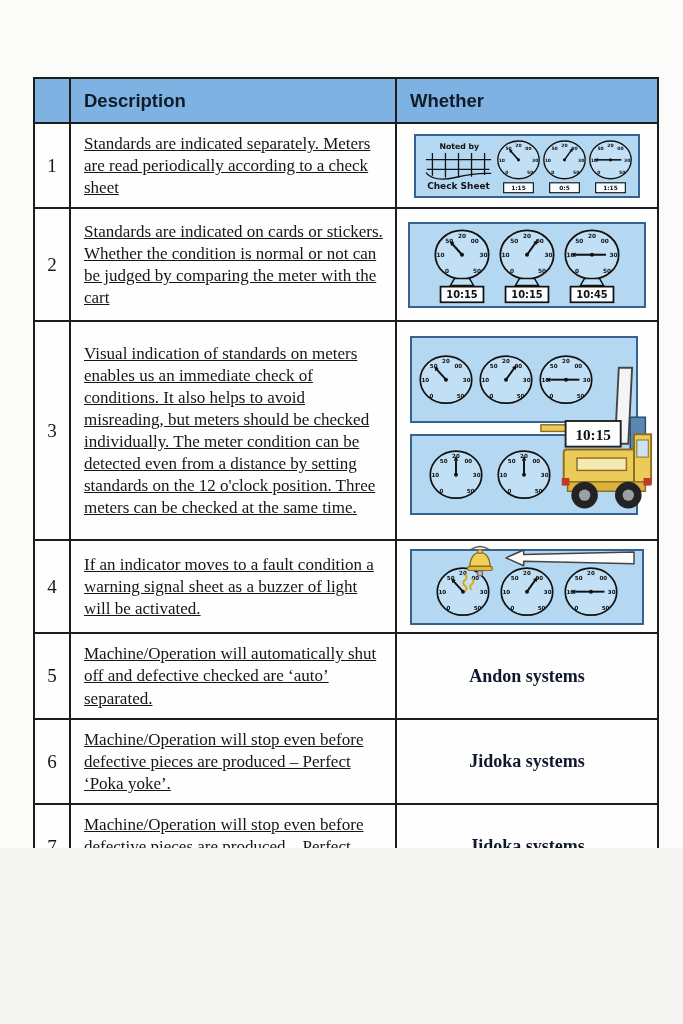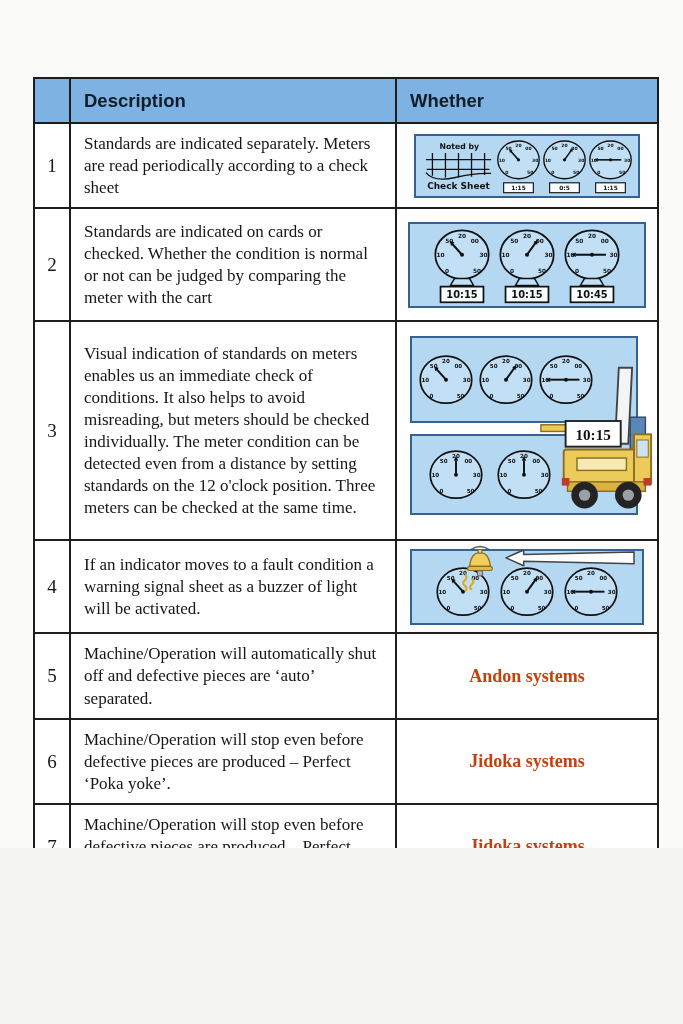--- a/index.html
+++ b/index.html
@@ -10,24 +10,24 @@
          grid-template-columns:34px 326px 1fr;
          grid-template-rows:43px 85px 113px 219px 93px 86px 85px 85px;}
   .trow{display:contents;}
   .cell{box-sizing:border-box;min-width:0;min-height:0;}
   .bl{border-left:2px solid #1d1d1d;}
   .bt{border-top:2px solid #1d1d1d;}
   .hcell{background:#7db2e2;display:flex;align-items:center;
          font-family:"Liberation Sans",sans-serif;font-weight:700;font-size:18.5px;color:#101c28;}
   .hcell.pad{padding-left:13px;}
   .numcell{display:flex;align-items:center;justify-content:center;font-size:19px;color:#161616;}
-  .desccell{padding:9px 10px 8px 13px;font-size:17px;line-height:1.3;color:#161616;display:flex;align-items:center;}
+  .desccell{padding:9px 10px 8px 13px;font-size:17px;line-height:1.3;color:#161616;display:flex;align-items:center;text-decoration:underline;}
   .desccell p{margin:0;}
   .excell{display:flex;align-items:center;justify-content:center;position:relative;}
-  .extext{font-weight:700;font-size:18px;color:#c2410c;text-align:left;}
+  .extext{font-weight:700;font-size:18px;color:#0f172a;text-align:left;}
   .panel{background:#b5d8f2;border:2px solid #35628f;box-sizing:border-box;}
   .gauges{display:flex;align-items:center;justify-content:center;}
   svg text{font-family:"DejaVu Sans",sans-serif;}
   svg .seriftext{font-family:"Liberation Serif",serif;}
   
   .p1{width:226px;height:64px;display:flex;align-items:center;justify-content:center;padding:2px 5px;}
   .p1 .gauges{gap:1px;}
   
   .p2{width:238px;height:86px;display:flex;align-items:center;justify-content:center;gap:7px;}
   
@@ -118,21 +118,21 @@
                 <text x="50" y="120" font-size="13" font-weight="bold" text-anchor="middle" fill="#111111">1:15</text>
               </svg>
             </div>
         </div>
       </div>
     </div>
 
     <div class="trow">
       <div class="cell numcell bt">2</div>
       <div class="cell desccell bl bt">
-        <p>Standards are indicated on cards or checked. Whether the condition is normal or not can be judged by comparing the meter with the cart</p>
+        <p>Standards are indicated on cards or stickers. Whether the condition is normal or not can be judged by comparing the meter with the cart</p>
       </div>
       <div class="cell excell bl bt">
         <div class="panel p2 gauges">
             <svg viewBox="0 0 100 140" style="width: 58px;">
               <ellipse cx="50" cy="53" rx="46" ry="42" fill="#c2e0f5" stroke="#111111" stroke-width="3"></ellipse>
               <text x="50" y="24" font-size="10" font-weight="bold" text-anchor="middle" fill="#111111">20</text>
               <text x="28" y="32" font-size="10" font-weight="bold" text-anchor="middle" fill="#111111">50</text>
               <text x="72" y="32" font-size="10" font-weight="bold" text-anchor="middle" fill="#111111">00</text>
               <text x="13" y="57" font-size="10" font-weight="bold" text-anchor="middle" fill="#111111">10</text>
               <text x="87" y="57" font-size="10" font-weight="bold" text-anchor="middle" fill="#111111">30</text>
@@ -339,21 +339,21 @@
                 <circle cx="50" cy="53" r="3.5" fill="#111111"></circle>
               </svg>
             </div>
         </div>
       </div>
     </div>
 
     <div class="trow">
       <div class="cell numcell bt">5</div>
       <div class="cell desccell bl bt">
-        <p>Machine/Operation will automatically shut off and defective pieces are ‘auto’ separated.</p>
+        <p>Machine/Operation will automatically shut off and defective checked are ‘auto’ separated.</p>
       </div>
       <div class="cell excell bl bt">
         <span class="extext">Andon systems</span>
       </div>
     </div>
 
     <div class="trow">
       <div class="cell numcell bt">6</div>
       <div class="cell desccell bl bt">
         <p>Machine/Operation will stop even before defective pieces are produced – Perfect ‘Poka yoke’.</p>

